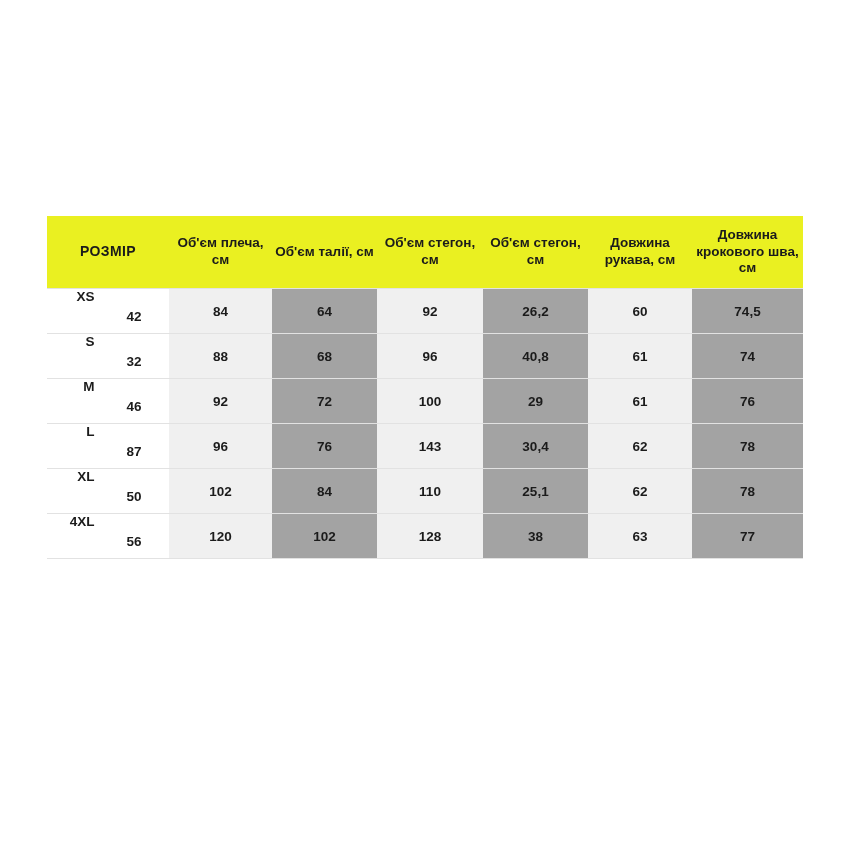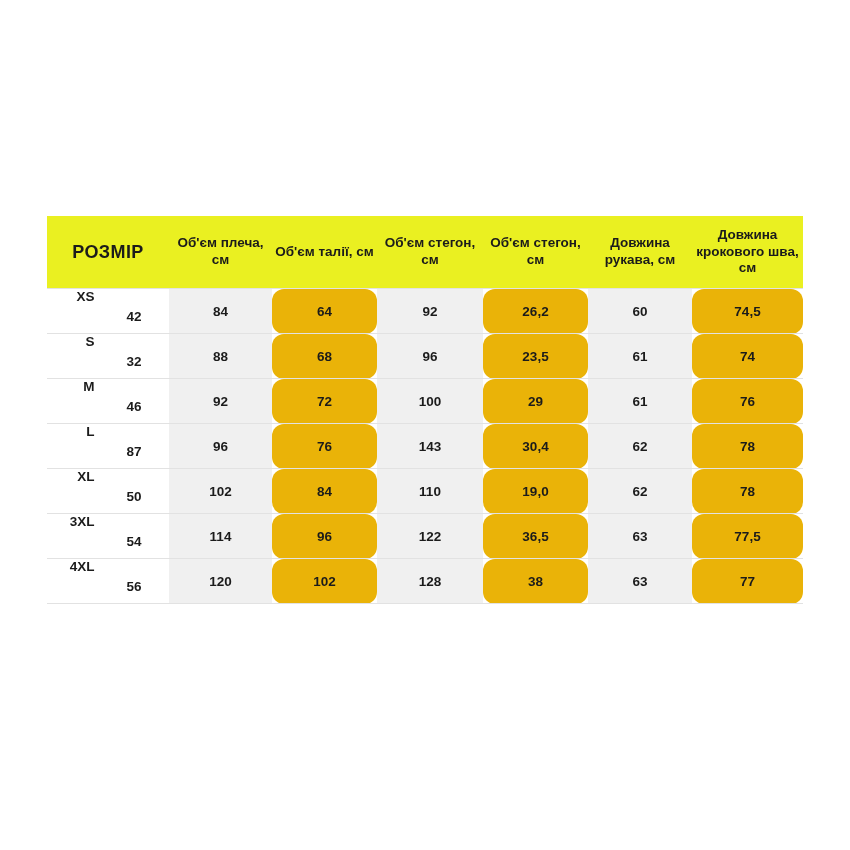--- a/index.html
+++ b/index.html
@@ -36,41 +36,40 @@
     padding: 0;
   }
   thead th {
     background: #eaf021;
     height: 72px;
     line-height: 1.25;
     border: none;
     padding: 4px 3px;
   }
   thead th.col-size {
-    font-size: 18px;
+    font-size: 14px;
     letter-spacing: 0.4px;
   }
   tbody tr {
     height: 44px;
   }
   tbody td {
     border-top: 1px solid #e2e2e2;
     border-bottom: 1px solid #e2e2e2;
     height: 44px;
   }
   tbody td.cell-size {
     background: #ffffff;
     position: relative;
   }
   tbody td.shade {
     background: #f0f0f0;
   }
   tbody td.plain {
-    background: #eab308;
-    border-radius: 12px;
+    background: #a3a3a3;
   }
   .size-pair {
     display: flex;
     align-items: flex-start;
     justify-content: center;
     gap: 16px;
     height: 100%;
   }
   .size-pair .letter {
     width: 54%;
@@ -138,21 +137,21 @@
       <tr>
         <td class="cell-size">
           <div class="size-pair">
             <span class="letter">S</span>
             <span class="num">32</span>
           </div>
         </td>
         <td class="shade">88</td>
         <td class="plain">68</td>
         <td class="shade">96</td>
-        <td class="plain">23,5</td>
+        <td class="plain">40,8</td>
         <td class="shade">61</td>
         <td class="plain">74</td>
       </tr>
 
       <tr>
         <td class="cell-size">
           <div class="size-pair">
             <span class="letter">M</span>
             <span class="num">46</span>
           </div>
@@ -183,40 +182,26 @@
       <tr>
         <td class="cell-size">
           <div class="size-pair">
             <span class="letter">XL</span>
             <span class="num">50</span>
           </div>
         </td>
         <td class="shade">102</td>
         <td class="plain">84</td>
         <td class="shade">110</td>
-        <td class="plain">19,0</td>
+        <td class="plain">25,1</td>
         <td class="shade">62</td>
         <td class="plain">78</td>
       </tr>
 
 
-      <tr>
-        <td class="cell-size">
-          <div class="size-pair">
-            <span class="letter">3XL</span>
-            <span class="num">54</span>
-          </div>
-        </td>
-        <td class="shade">114</td>
-        <td class="plain">96</td>
-        <td class="shade">122</td>
-        <td class="plain">36,5</td>
-        <td class="shade">63</td>
-        <td class="plain">77,5</td>
-      </tr>
 
       <tr>
         <td class="cell-size">
           <div class="size-pair">
             <span class="letter">4XL</span>
             <span class="num">56</span>
           </div>
         </td>
         <td class="shade">120</td>
         <td class="plain">102</td>

